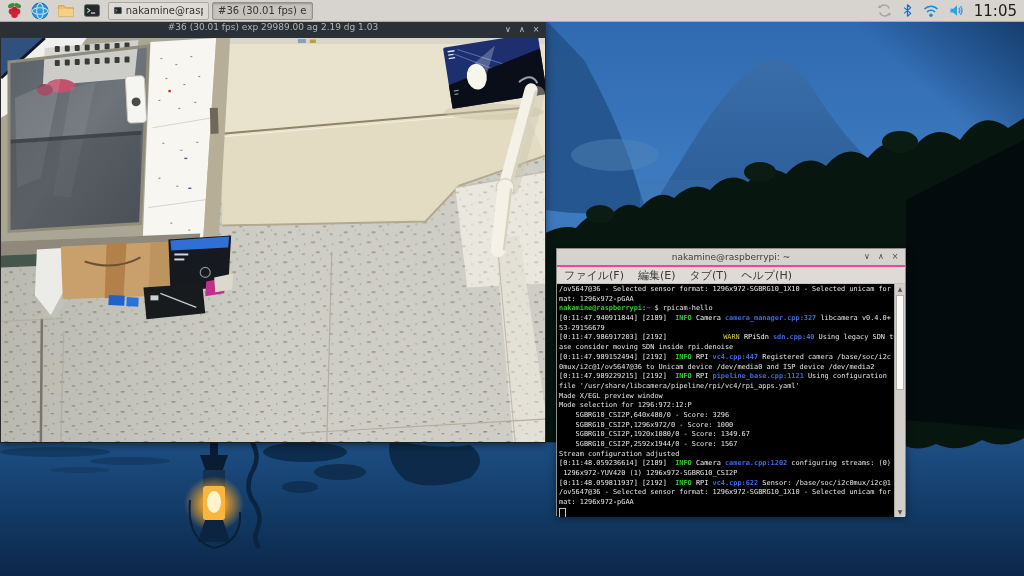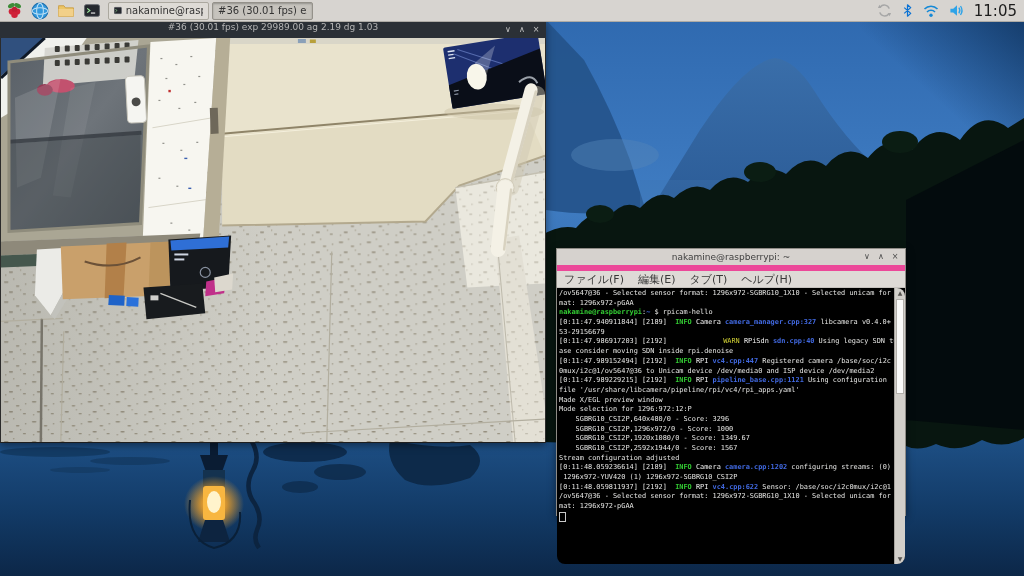--- a/index.html
+++ b/index.html
@@ -35,26 +35,26 @@
     color:#bdbdbd;font-size:9px;position:relative;
   }
   #camera-window .title{flex:1;text-align:center;color:#b5b5b5;}
   .tb-controls{position:absolute;right:4px;top:0;height:16px;display:flex;align-items:center;gap:2px;}
   .tb-controls span{width:12px;text-align:center;font-size:8px;line-height:16px;cursor:default;}
   #camera-window .tb-controls span{color:#c6c6c6;}
   #camera-content{display:block;background:#cfcec6;border-left:1px solid #2b2b2b;border-right:1px solid #2b2b2b;border-bottom:1px solid #1e1e1e;box-sizing:border-box;}
   
   #terminal-window{left:556px;top:248px;width:350px;height:268px;z-index:20;
     border:1px solid #8e8b86;box-sizing:border-box;background:#000;}
-  #terminal-window .titlebar{height:16px;background:#d6d2ce;display:flex;align-items:center;position:relative;border-bottom:6px solid #ec4899;}
+  #terminal-window .titlebar{height:16px;background:#d6d2ce;display:flex;align-items:center;position:relative;border-bottom:2px solid #ec4899;}
   #terminal-window .title{flex:1;text-align:center;font-size:9px;color:#3d3d3d;}
   #terminal-window .tb-controls span{color:#4a4a4a;}
   #menubar{height:16px;background:#dedad6;border-bottom:1px solid #c6c2be;display:flex;align-items:center;font-size:11px;color:#3a3a3a;}
   #menubar .menu-item{padding:0 7px;cursor:default;}
-  #term-body{position:relative;height:276px;background:#000;overflow:hidden;border-radius:8px;}
+  #term-body{position:relative;height:233px;background:#000;overflow:hidden;}
   #term-output{
     position:absolute;left:0;top:0;right:11px;bottom:0;
     font-family:"DejaVu Sans Mono","Liberation Mono",monospace;
     font-size:6.9px;line-height:9.7px;color:#e6e6e4;
     padding:1px 0 0 2px;white-space:pre;overflow:hidden;
   }
   .tline{height:9.7px;}
   .tline .g{color:#33cc33;font-weight:bold;}
   .tline .y{color:#cccc33;font-weight:normal;padding-left:48px;}
   .tline .b{color:#4169e1;font-weight:bold;}

